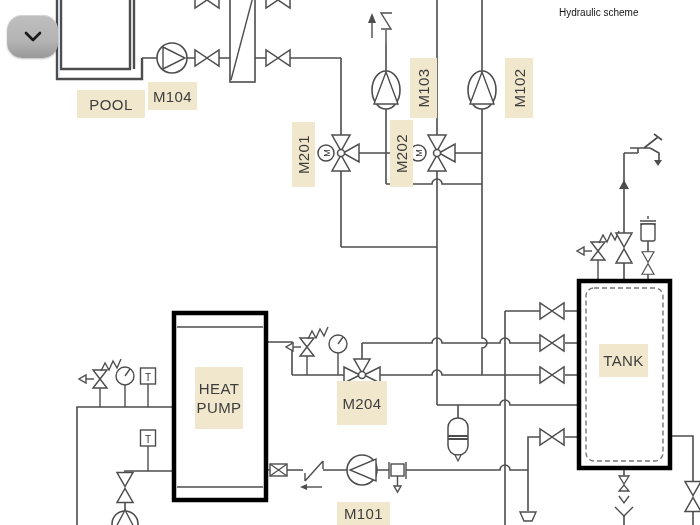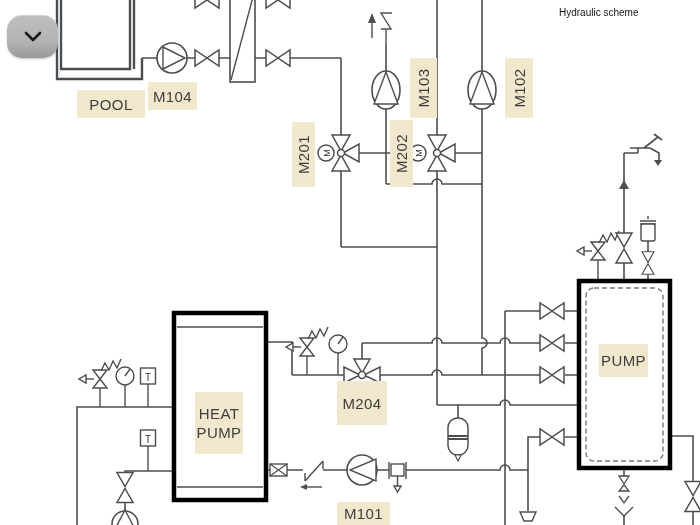--- a/index.html
+++ b/index.html
@@ -250,22 +250,22 @@
 </svg>
 
 <div class="lbl" style="left:77px;top:90px;width:68px;height:28px;">POOL</div>
 <div class="lbl" style="left:148px;top:82px;width:49px;height:28px;">M104</div>
 <div class="lbl rot" style="left:410px;top:118px;width:60px;height:27px;">M103</div>
 <div class="lbl rot" style="left:505px;top:118px;width:60px;height:28px;">M102</div>
 <div class="lbl rot" style="left:292px;top:187px;width:65px;height:23px;">M201</div>
 <div class="lbl rot" style="left:390px;top:187px;width:67px;height:23px;">M202</div>
 <div class="lbl" style="left:337px;top:381px;width:50px;height:44px;">M204</div>
 <div class="lbl" style="left:337px;top:502px;width:53px;height:23px;">M101</div>
-<div class="lbl" style="left:195px;top:392px;width:48px;height:62px;">HEAT PUMP</div>
-<div class="lbl" style="left:599px;top:344px;width:49px;height:33px;">PUMP</div>
+<div class="lbl" style="left:195px;top:367px;width:48px;height:62px;">HEAT PUMP</div>
+<div class="lbl" style="left:599px;top:344px;width:49px;height:33px;">TANK</div>
 
 <div id="title">Hydraulic scheme</div>
 
 <button id="collapse-btn">
   <svg width="22" height="13" viewBox="0 0 22 13">
     <polyline points="4,3 11,10 18,3" fill="none" stroke="#191919" stroke-width="2.6" stroke-linecap="round" stroke-linejoin="round"></polyline>
   </svg>
 </button>
 
 </body></html>

